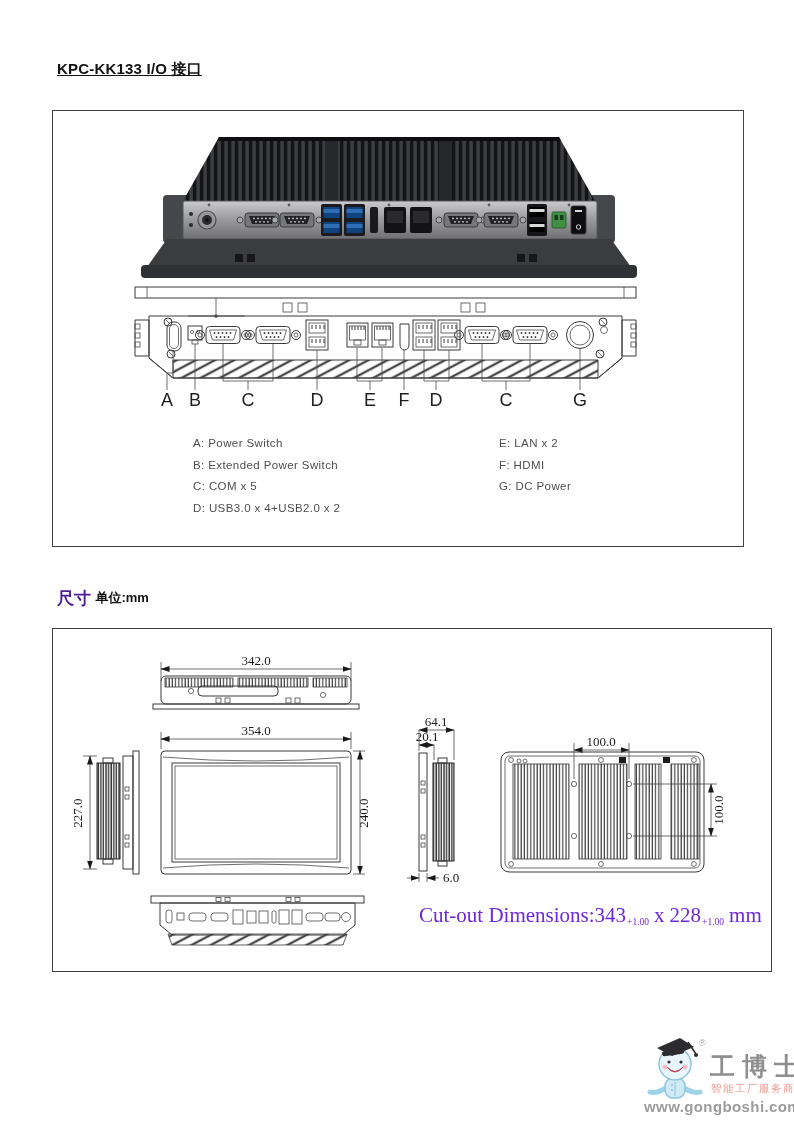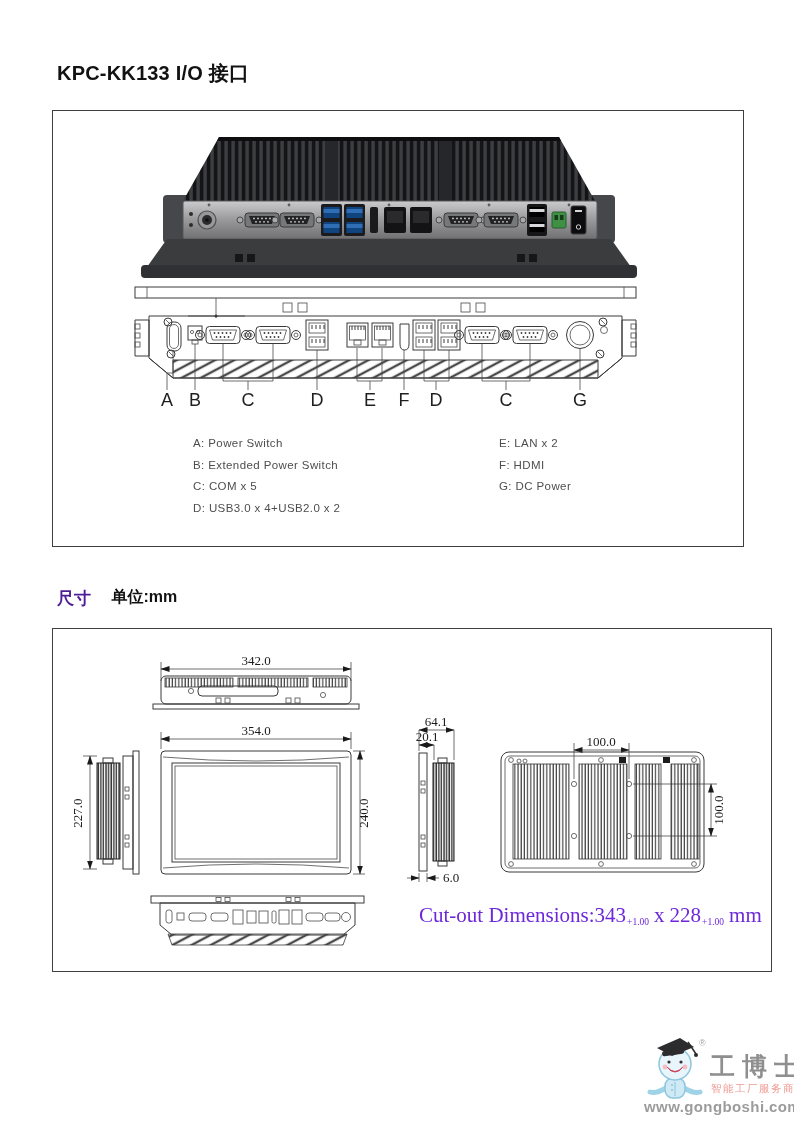--- a/index.html
+++ b/index.html
@@ -1,31 +1,31 @@
 <!DOCTYPE html>
 <html><head>
 <meta charset="utf-8">
 <style>
   html,body{margin:0;padding:0;}
   body{width:794px;height:1123px;position:relative;background:#ffffff;
        font-family:"Liberation Sans",sans-serif;overflow:hidden;}
   .abs{position:absolute;}
-  #page-title{left:57px;top:60px;font-size:20px;font-weight:bold;color:#121212;letter-spacing:.2px;}
+  #page-title{left:57px;top:60px;font-size:15px;font-weight:bold;color:#121212;letter-spacing:.2px;text-decoration:underline;}
   .frame{border:1.5px solid #3f3f3f;box-sizing:border-box;background:#fff;}
   #io-box{left:52px;top:110px;width:692px;height:437px;}
   #dim-box{left:52px;top:628px;width:720px;height:344px;}
   #photo-svg{left:86px;top:16px;}
   #iodraw-svg{left:80px;top:167px;}
   .legend-col{top:322px;}
   #legend-left{left:120px;}
   #legend-right{left:426px;}
   .lg-item{font-size:11.5px;color:#4e4e4e;line-height:21.5px;letter-spacing:.4px;white-space:pre;margin-left:20px;}
   #sec2{left:57px;top:587px;}
   #sec2 .h{font-size:17px;font-weight:bold;color:#4c1d95;display:inline-block;}
-  #sec2 .u{font-size:16px;font-weight:bold;color:#111;display:inline-block;margin-left:16px;vertical-align:2px;}
+  #sec2 .u{font-size:13px;font-weight:bold;color:#111;display:inline-block;margin-left:0;vertical-align:2px;}
   .dim{font-family:"Liberation Serif",serif;font-size:13px;fill:#1a1a1a;}
   .lbl{font-family:"Liberation Sans",sans-serif;font-size:18px;fill:#1f1f1f;}
   .ln{stroke:#3a3a3a;stroke-width:1;fill:none;}
   .lnthin{stroke:#4a4a4a;stroke-width:.8;fill:none;}
   #cutout{left:366px;top:274px;font-family:"Liberation Serif",serif;font-size:21px;color:#6d28d9;white-space:nowrap;}
   #cutout .tol{display:inline-flex;flex-direction:row;font-size:9.5px;line-height:9px;vertical-align:-3px;margin-left:1px;font-family:"Liberation Serif",serif;}
   #cutout .mx{margin:0 5px;}
   #logo{left:642px;top:1032px;width:152px;height:90px;}
   #logo .brand{position:absolute;left:68px;top:18px;font-family:"Liberation Serif",serif;font-size:25px;font-weight:bold;color:#8f8f8f;letter-spacing:7px;white-space:nowrap;}
   #logo .reg{position:absolute;left:57px;top:6px;font-size:9px;color:#a6a6a6;}

